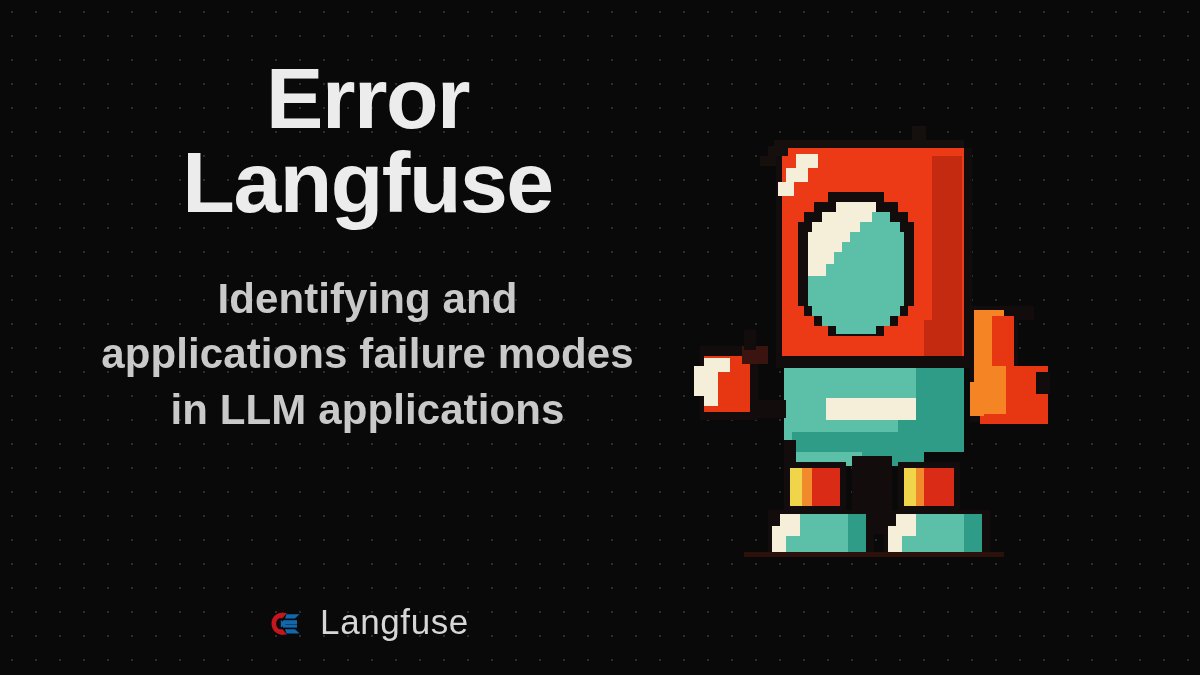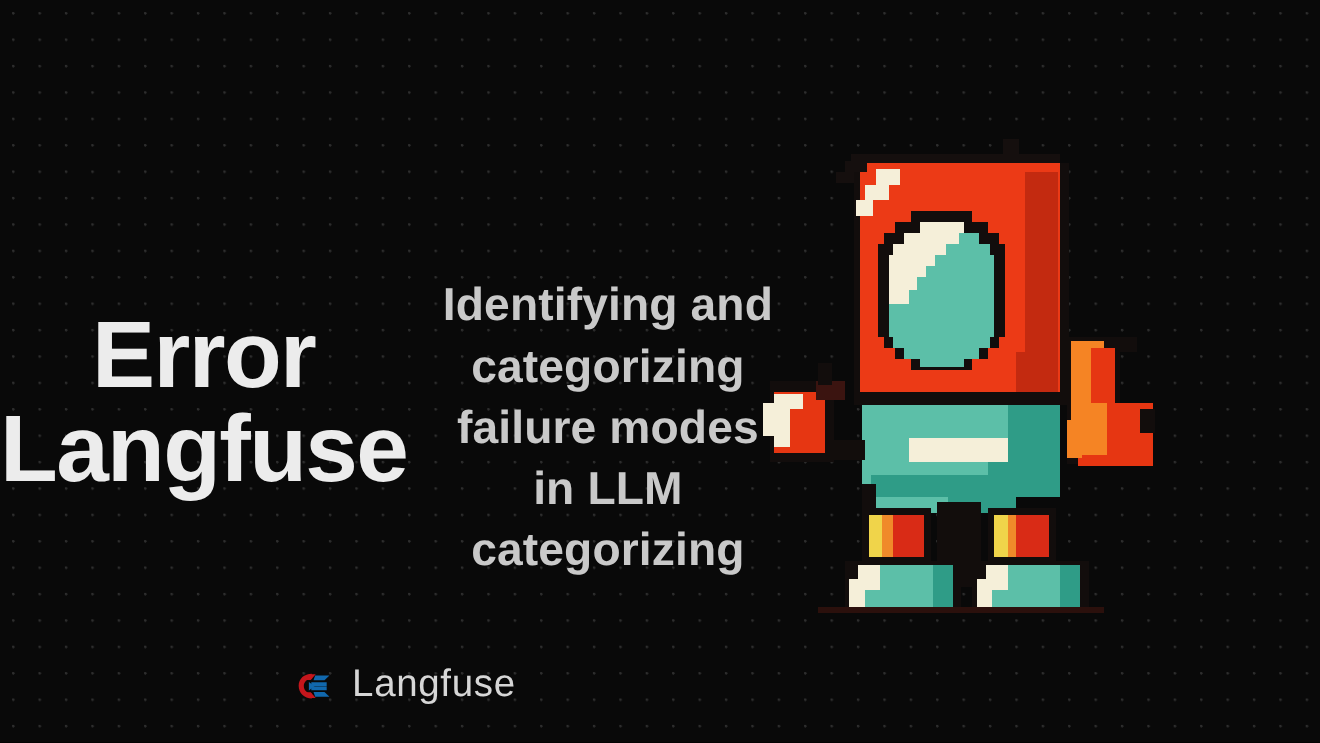--- a/index.html
+++ b/index.html
@@ -25,21 +25,21 @@
   }
 
   
   .text-col {
     position: absolute;
     left: 0;
     top: 0;
     width: 735px;
     height: 675px;
     display: flex;
-    flex-direction: row;
+    flex-direction: column;
     align-items: center;
     justify-content: flex-start;
     padding-top: 56px;
     box-sizing: border-box;
   }
 
   .headline {
     margin: 0;
     font-size: 86px;
     font-weight: bold;
@@ -110,22 +110,22 @@
 
   <div class="text-col">
 
     <h1 class="headline">
       <span>Error</span><br>
       <span>Langfuse</span>
     </h1>
 
     <p class="subtitle">
       <span>Identifying and</span><br>
-      <span>categorizing failure modes</span><br>
-      <span>in LLM categorizing</span>
+      <span>applications failure modes</span><br>
+      <span>in LLM applications</span>
     </p>
   </div>
 
   <div class="brand">
     <span class="brand-mark">
       <svg viewBox="0 0 40 40" width="40" height="40" aria-hidden="true">
 
         <path d="M17.5 8.5
                  C 10.5 8.5, 5.5 13.0, 5.5 19.5
                  C 5.5 26.0, 10.5 31.0, 17.5 31.0

